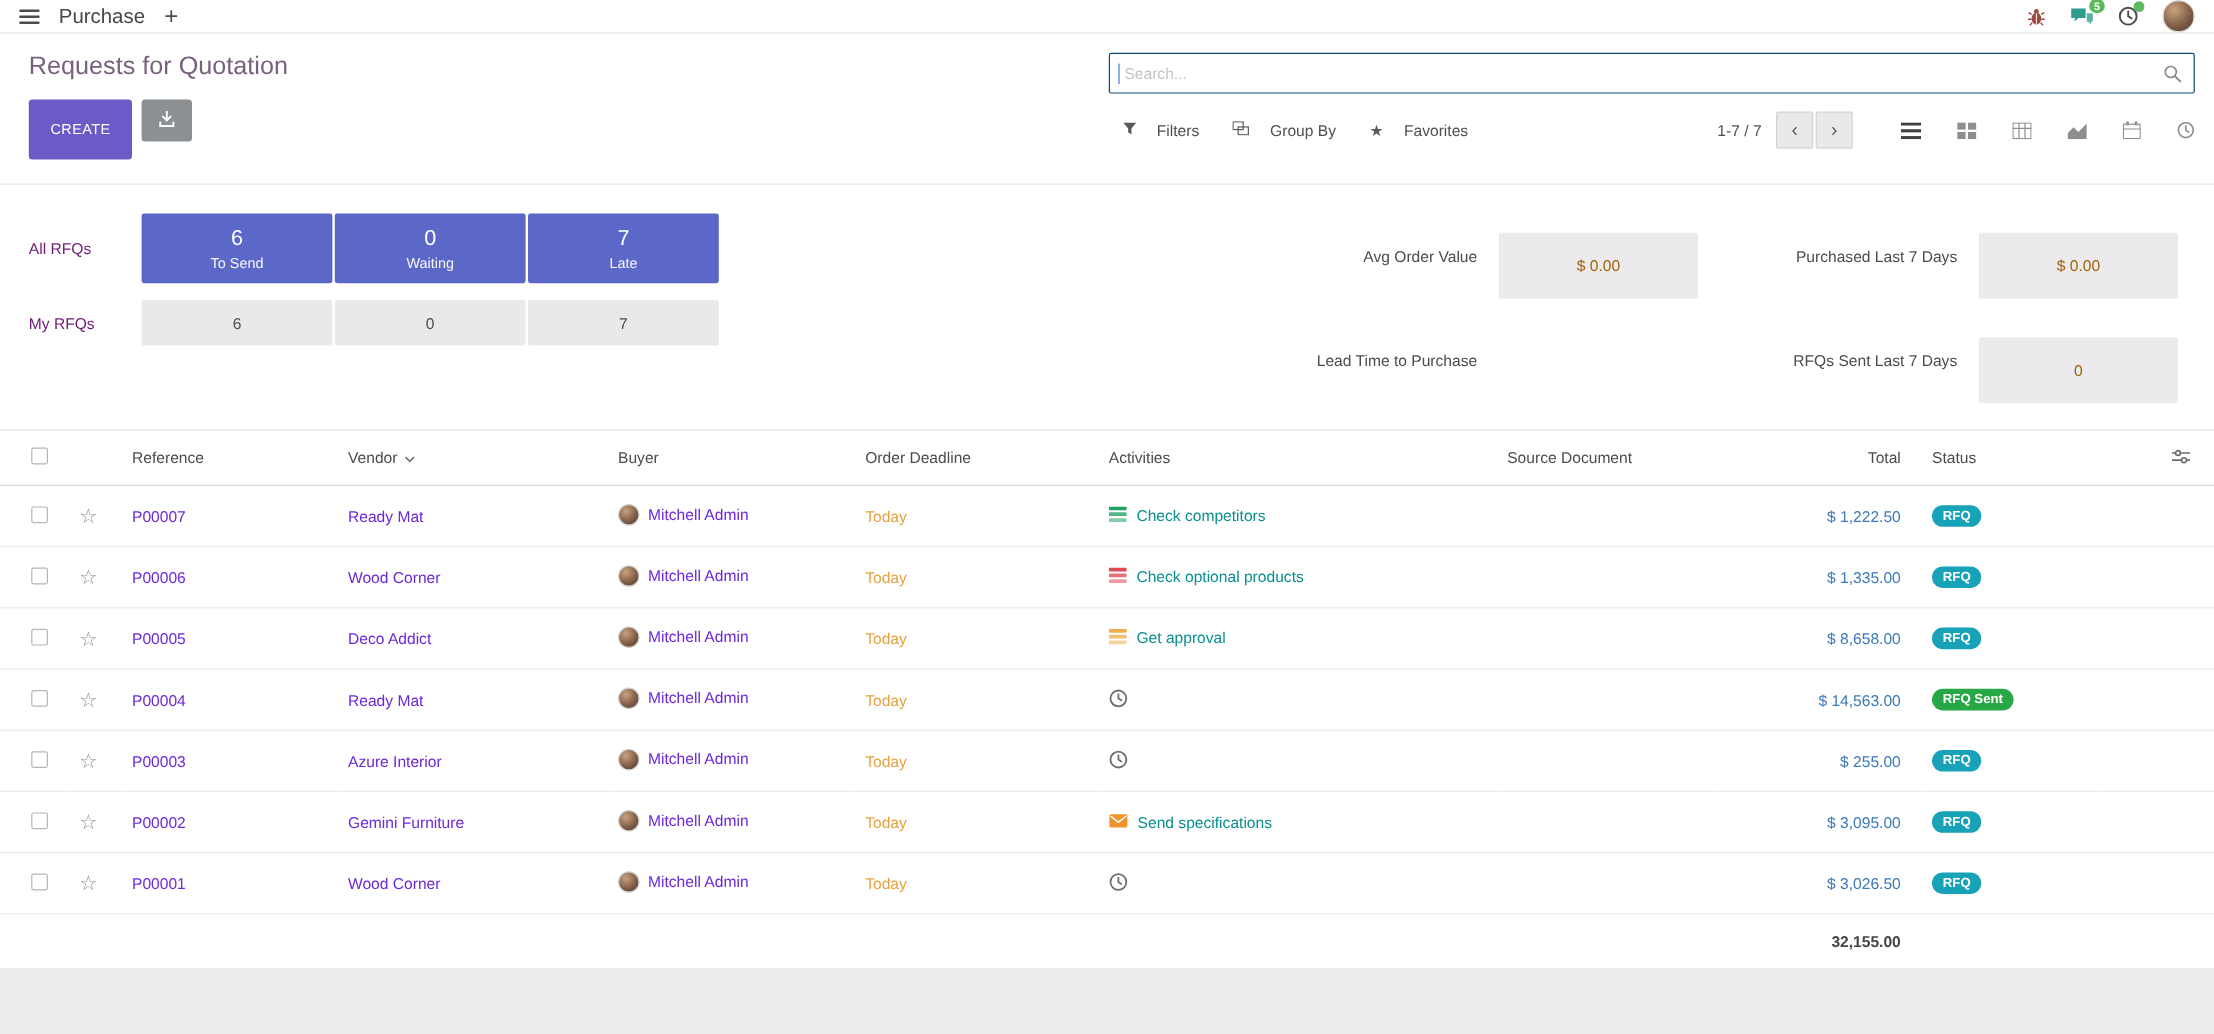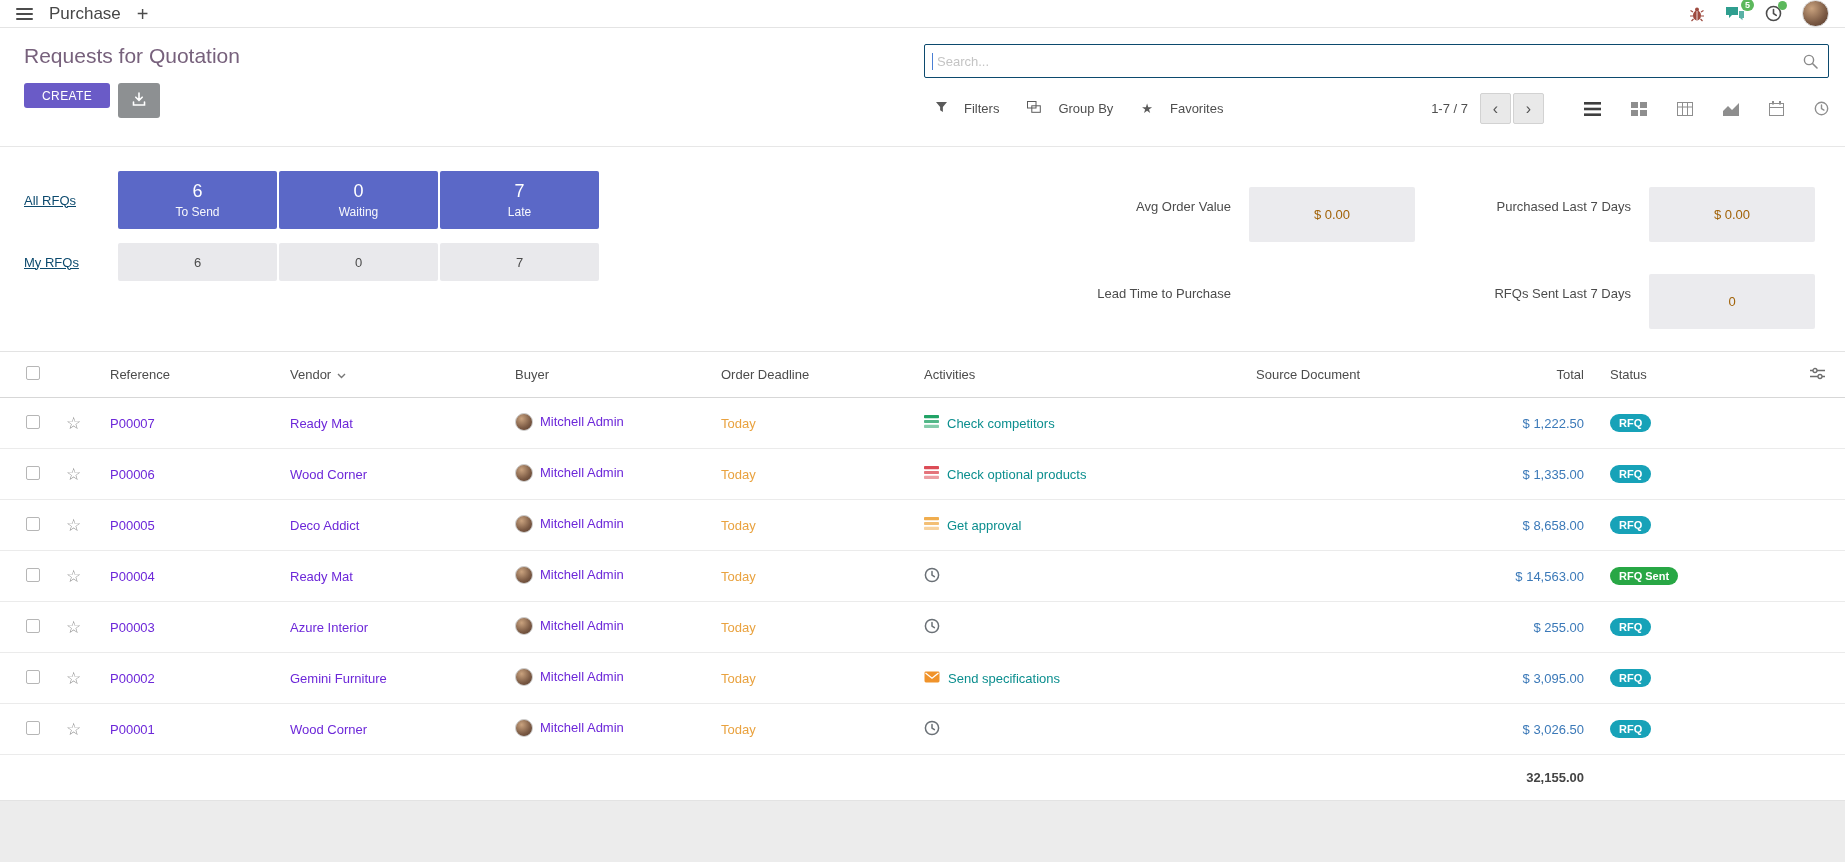--- a/index.html
+++ b/index.html
@@ -40,21 +40,21 @@
     background: radial-gradient(circle at 35% 30%, #c9a27e, #7b5a44 60%, #54382a);
     border: 1px solid #d8d8d8; cursor: pointer;
   }
 
   
   .control-panel { background: #fff; display: flex; justify-content: space-between; padding: 16px 16px 20px 24px; }
   .cp-title { font-size: 21px; font-weight: 400; color: #77617c; margin-bottom: 15px; }
   .cp-buttons { display: flex; gap: 8px; }
   .btn-create {
     background: #6a5bc7; color: #fff; border: none; border-radius: 3px;
-    height: 25px; padding: 0 18px; font-size: 12px; letter-spacing: .4px;
+    height: 50px; padding: 0 18px; font-size: 12px; letter-spacing: .4px;
     font-family: inherit; cursor: pointer;
   }
   .btn-download {
     background: #8d9092; border: none; border-radius: 3px; height: 35px; width: 42px;
     display: inline-flex; align-items: center; justify-content: center; cursor: pointer;
   }
   .cp-right { width: 905px; display: flex; flex-direction: column; gap: 13px; }
   .searchbox {
     position: relative; height: 34px; background: #fff;
     border: 1px solid #0c4a6e; border-radius: 2px; display: flex; align-items: center;
@@ -84,21 +84,21 @@
   .vs-icon { color: #8e8e8e; cursor: pointer; display: inline-flex; }
   .vs-icon.active { color: #3f3f3f; }
 
   
   .dashboard {
     background: #fff; border-top: 1px solid #e7e7e7;
     display: flex; justify-content: space-between; padding: 24px 30px 22px 24px;
   }
   .dash-left { display: flex; flex-direction: column; gap: 14px; }
   .dash-row { display: flex; align-items: center; }
-  .dash-row-label { width: 94px; color: #0c4a6e; text-decoration: underline; }
+  .dash-row-label { width: 94px; color: #701a75; }
   .tiles { display: flex; gap: 2px; }
   .tile { border-radius: 2px; cursor: pointer; }
   .tile-blue {
     width: 159px; height: 58px; background: #5b68c7; color: #fff;
     display: flex; flex-direction: column; align-items: center; justify-content: center; gap: 3px;
   }
   .tile-count { font-size: 18px; }
   .tile-label { font-size: 12px; opacity: .95; }
   .tile-gray {
     width: 159px; height: 38px; background: #e9e9ec; color: #4c4c4c;
@@ -128,21 +128,21 @@
   }
   .star { font-size: 17px; color: #8f8f8f; cursor: pointer; }
   .link { color: #6d28d9; cursor: pointer; }
   .buyer-cell { display: inline-flex; align-items: center; gap: 7px; }
   .mini-avatar {
     width: 18px; height: 18px; border-radius: 50%; flex: none;
     background: radial-gradient(circle at 35% 30%, #c9a27e, #7b5a44 60%, #54382a);
     border: 1px solid #d0d0d0;
   }
   .deadline { color: #e9a23f; }
-  .activity-cell { display: inline-flex; align-items: center; gap: 8px; cursor: pointer; }
+  .activity-cell { display: inline-flex; gap: 8px; cursor: pointer; }
   .act-label { color: #0b8e8e; }
   .num { text-align: right; padding-right: 18px; }
   .total-amount { color: #3b79b8; }
   .status-pill {
     display: inline-block; color: #fff; font-size: 11px; font-weight: bold;
     padding: 3px 9px; border-radius: 10px;
   }
   .caret-down { margin-left: 6px; color: #777; }
   tfoot td { height: 46px; border-bottom: 1px solid #e3e3e3; }
   .footer-total { font-weight: bold; color: #444; }

